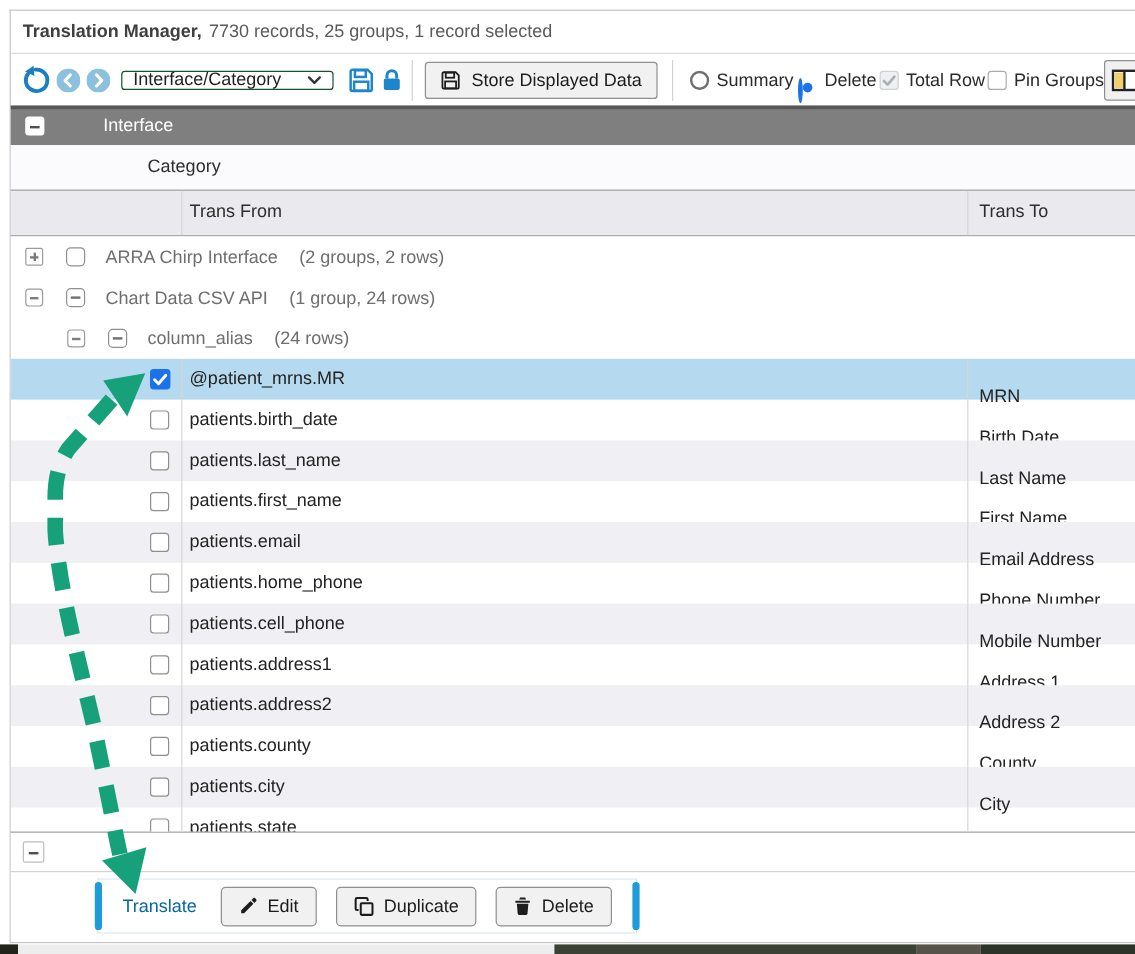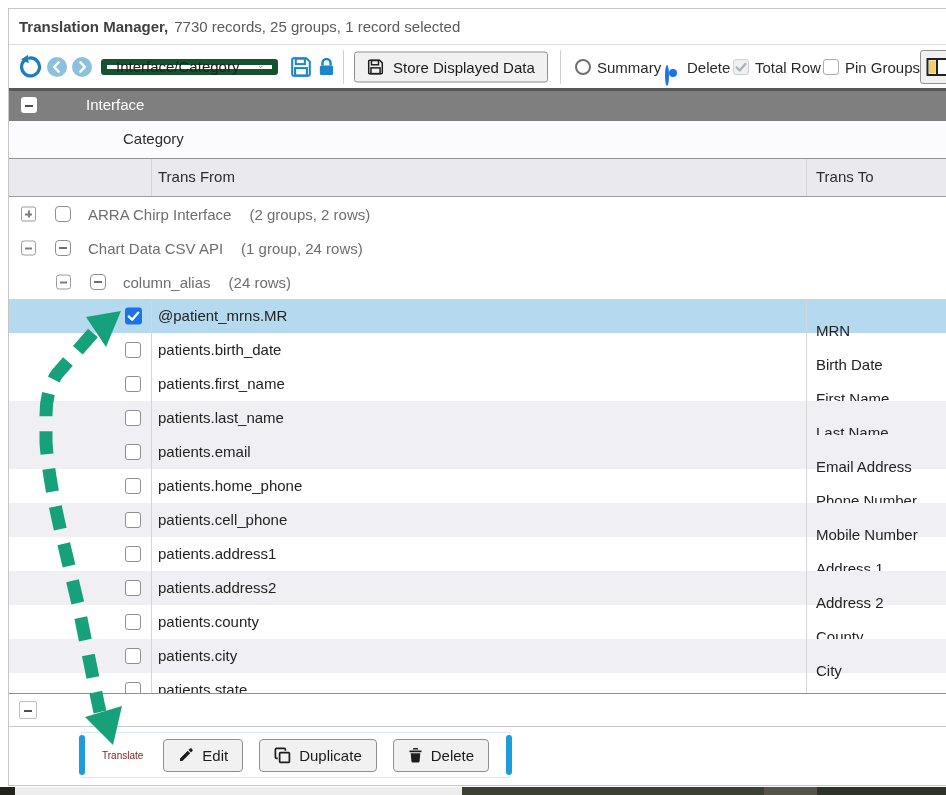--- a/index.html
+++ b/index.html
@@ -14,21 +14,21 @@
               padding-left:10px; border-bottom:1px solid #dcdcdc; font-size:15px; }
   .title-bold { font-weight:bold; color:#3f3f3f; margin-right:6px; }
   .title-rest { color:#5a5a5a; }
 
   
   .toolbar { height:43px; flex:0 0 43px; position:relative; }
   .toolbar > * { position:absolute; top:50%; transform:translateY(-50%); }
   .tb-refresh { left:8px; width:25px; height:25px; cursor:pointer; }
   .tb-back { left:38px; } .tb-fwd { left:63px; }
   .nav-circle { width:20px; height:20px; cursor:pointer; }
-  .select-box { left:92px; width:177px; height:16px; border:6px solid #14532d;
+  .select-box { left:92px; width:177px; height:16px; border:1px solid #14532d;
                 border-radius:3px; background:#fff; display:flex; align-items:center;
                 padding:0 9px; font-size:15px; color:#1f1f1f; cursor:pointer;gap:20px; }
   .select-box .sel-text { flex:1; }
   .tb-save { left:281px; width:22px; height:22px; }
   .tb-lock { left:308px; width:19px; height:21px; }
   .tb-sep { width:1px; height:34px; background:#d2d2d2; }
   .sep1 { left:334px; } .sep2 { left:551px; }
   .store-btn { left:345px; height:31px; display:flex; align-items:center; gap:9px;
                padding:0 12px; background:#f1f1f1; border:1px solid #8f8f8f;
                border-radius:3px; font-size:15px; color:#1b1b1b; cursor:pointer; }
@@ -109,21 +109,21 @@
                   cursor:pointer; }
   .collapse-box::before { content:""; position:absolute; left:4px; right:4px;
                   top:50%; border-top:2px solid #4f4f4f; }
   .action-area { flex:1; position:relative; background:#fff; }
   .translate-group { position:absolute; left:72px; top:5px; height:46px;
                      display:flex; align-items:center; gap:16px; padding:0 20px;
                      background:#fff; border:1px solid #d9e9f4; }
   .blue-bar { position:absolute; top:2px; bottom:2px; width:6px; border-radius:3px;
               background:#1e9cd9; }
   .bar-left { left:-3px; } .bar-right { right:-3px; }
-  .tg-label { font-size:10px; color:#7f1d1d; margin-right:4px; }
+  .tg-label { font-size:15px; color:#0369a1; margin-right:4px; }
   .act-btn { display:flex; align-items:center; gap:8px; padding:7px 14px;
              background:#f1f1f1; border:1px solid #8f8f8f; border-radius:4px;
              font-size:15px; color:#1b1b1b; cursor:pointer; }
 
   
   .arrow-overlay { position:absolute; left:0; top:0; width:946px; height:795px;
                    pointer-events:none; z-index:50; }
   .footer-strip { position:absolute; left:0; top:787px; width:946px; height:8px;
                   display:flex; }
   .footer-strip > div { height:8px; }
@@ -259,33 +259,33 @@
         <span class="cfrom">@patient_mrns.MR</span>
         <span class="cto">MRN</span>
       </div>
       <div class="trow">
         <span class="dcb"></span>
         <span class="vdiv v1"></span>
         <span class="vdiv v2"></span>
         <span class="cfrom">patients.birth_date</span>
         <span class="cto">Birth Date</span>
       </div>
+      <div class="trow alt">
+        <span class="dcb"></span>
+        <span class="vdiv v1"></span>
+        <span class="vdiv v2"></span>
+        <span class="cfrom">patients.last_name</span>
+        <span class="cto">Last Name</span>
+      </div>
       <div class="trow">
         <span class="dcb"></span>
         <span class="vdiv v1"></span>
         <span class="vdiv v2"></span>
         <span class="cfrom">patients.first_name</span>
         <span class="cto">First Name</span>
-      </div>
-      <div class="trow alt">
-        <span class="dcb"></span>
-        <span class="vdiv v1"></span>
-        <span class="vdiv v2"></span>
-        <span class="cfrom">patients.last_name</span>
-        <span class="cto">Last Name</span>
       </div>
       <div class="trow alt">
         <span class="dcb"></span>
         <span class="vdiv v1"></span>
         <span class="vdiv v2"></span>
         <span class="cfrom">patients.email</span>
         <span class="cto">Email Address</span>
       </div>
       <div class="trow">
         <span class="dcb"></span>

